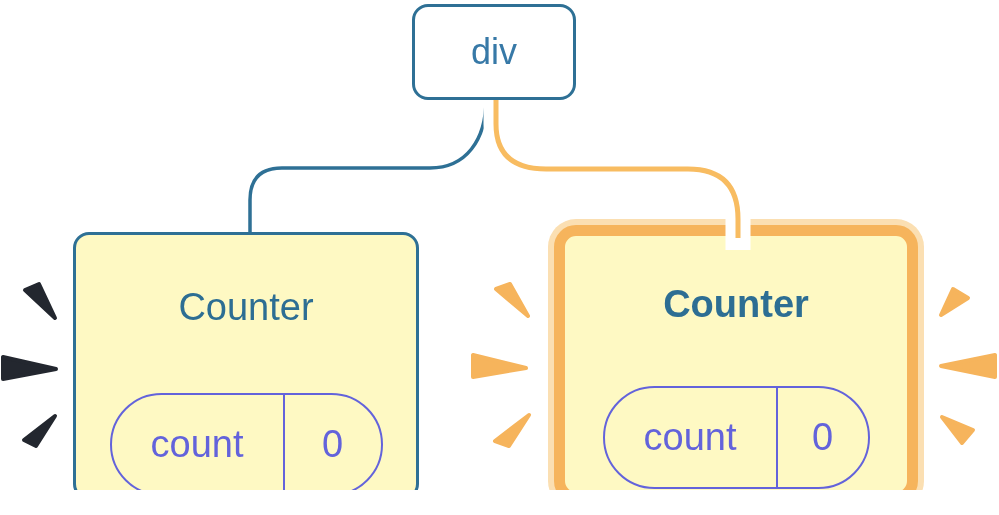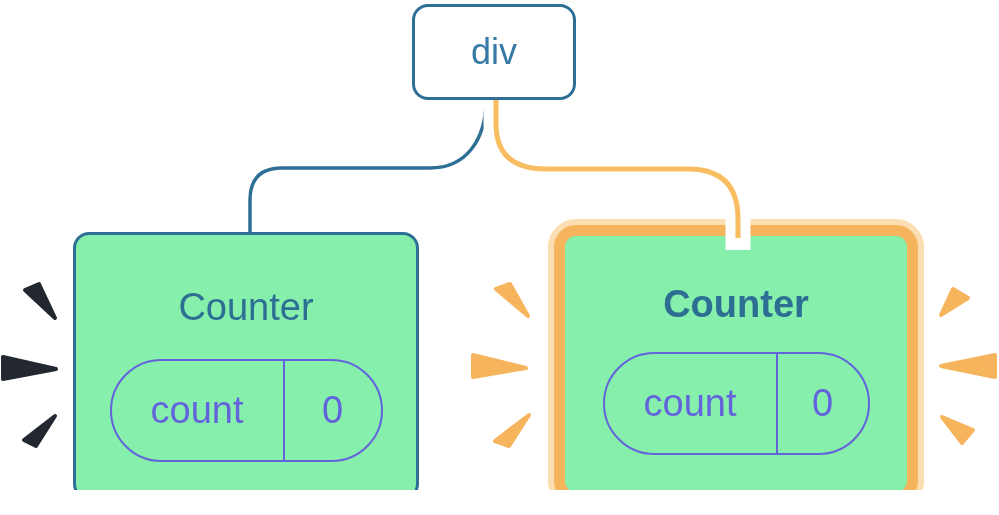--- a/index.html
+++ b/index.html
@@ -17,21 +17,21 @@
   .edge-halo{fill:none;stroke:#fff;stroke-width:25;stroke-linecap:butt;}
   .edge-orange{fill:none;stroke:var(--amber);stroke-width:5;}
   .spark-navy{fill:var(--navy);stroke:var(--navy);stroke-width:4;stroke-linejoin:round;}
   .spark-orange{fill:var(--orange);stroke:var(--orange);stroke-width:4;stroke-linejoin:round;}
   .node-div{
     position:absolute;left:412px;top:4px;width:164px;height:96px;z-index:2;
     background:#fff;border:3px solid var(--blue);border-radius:16px;
     display:flex;align-items:center;justify-content:center;
     font-size:36px;color:var(--blue-text);
   }
-  .card{position:absolute;z-index:2;background:#86efac;display:flex;flex-direction:column;align-items:center;}
+  .card{position:absolute;z-index:2;background:#fef9c3;display:flex;flex-direction:column;align-items:center;gap:34px;}
   .card-left{
     left:73px;top:232px;width:346px;height:268px;
     border:3px solid var(--blue);border-radius:16px;padding-top:52px;
   }
   .card-right{
     left:554px;top:225px;width:364px;height:278px;
     border:11px solid var(--orange);border-radius:22px;
     box-shadow:0 0 0 6px var(--peach);padding-top:48px;
   }
   .card-title{font-size:38px;line-height:40px;color:var(--title-blue);font-weight:500;}

